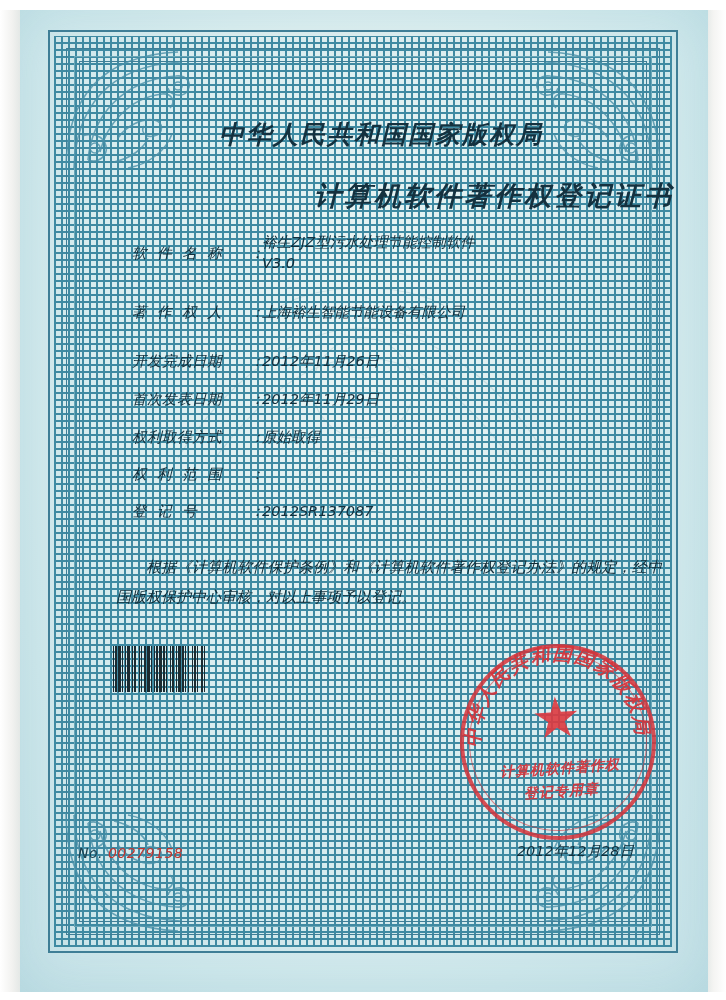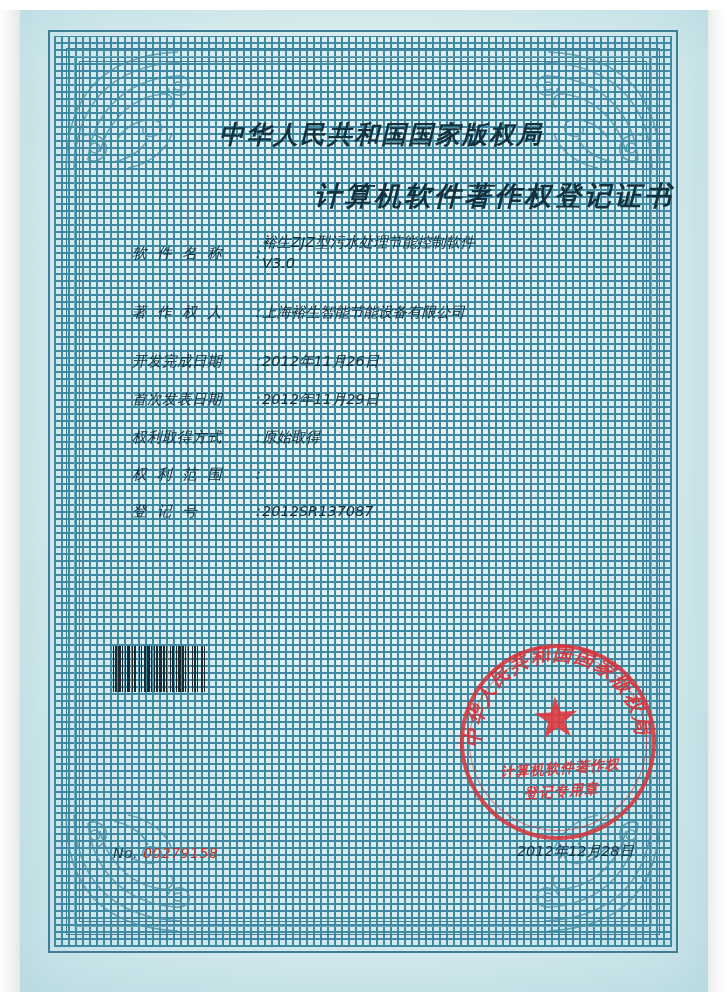--- a/index.html
+++ b/index.html
@@ -244,21 +244,21 @@
     font-family: "DejaVu Sans", "Liberation Sans", sans-serif;
     font-size: 19px;
     font-weight: bold;
     letter-spacing: 2px;
     opacity: 0.92;
   }
 
   
   .serial {
     position: absolute;
-    left: 95px;
+    left: 60px;
     bottom: 132px;
     font-size: 14px;
     color: #c0352f;
     letter-spacing: 0.5px;
   }
   .serial .prefix { color: #1d4150; }
   .issue-date {
     position: absolute;
     right: 74px;
     bottom: 132px;
@@ -412,20 +412,21 @@
         </div>
 
         <div class="row">
           <div class="label">登 记 号</div>
           <div class="colon">：</div>
           <div class="value">2012SR137087</div>
         </div>
 
       </div>
 
+      <div class="paragraph"><span class="indent"></span><span>根据《计算机软件保护条例》和《计算机软件著作权登记办法》的规定，经中国版权保护中心审核，对以上事项予以登记。</span></div>
 
     </div>
 
     <div class="barcode" id="barcode">
         <i style="width:1px;background:#1b2a30"></i>
         <i style="width:1px;background:transparent"></i>
         <i style="width:2px;background:#1b2a30"></i>
         <i style="width:1px;background:transparent"></i>
         <i style="width:3px;background:#1b2a30"></i>
         <i style="width:1px;background:transparent"></i>

